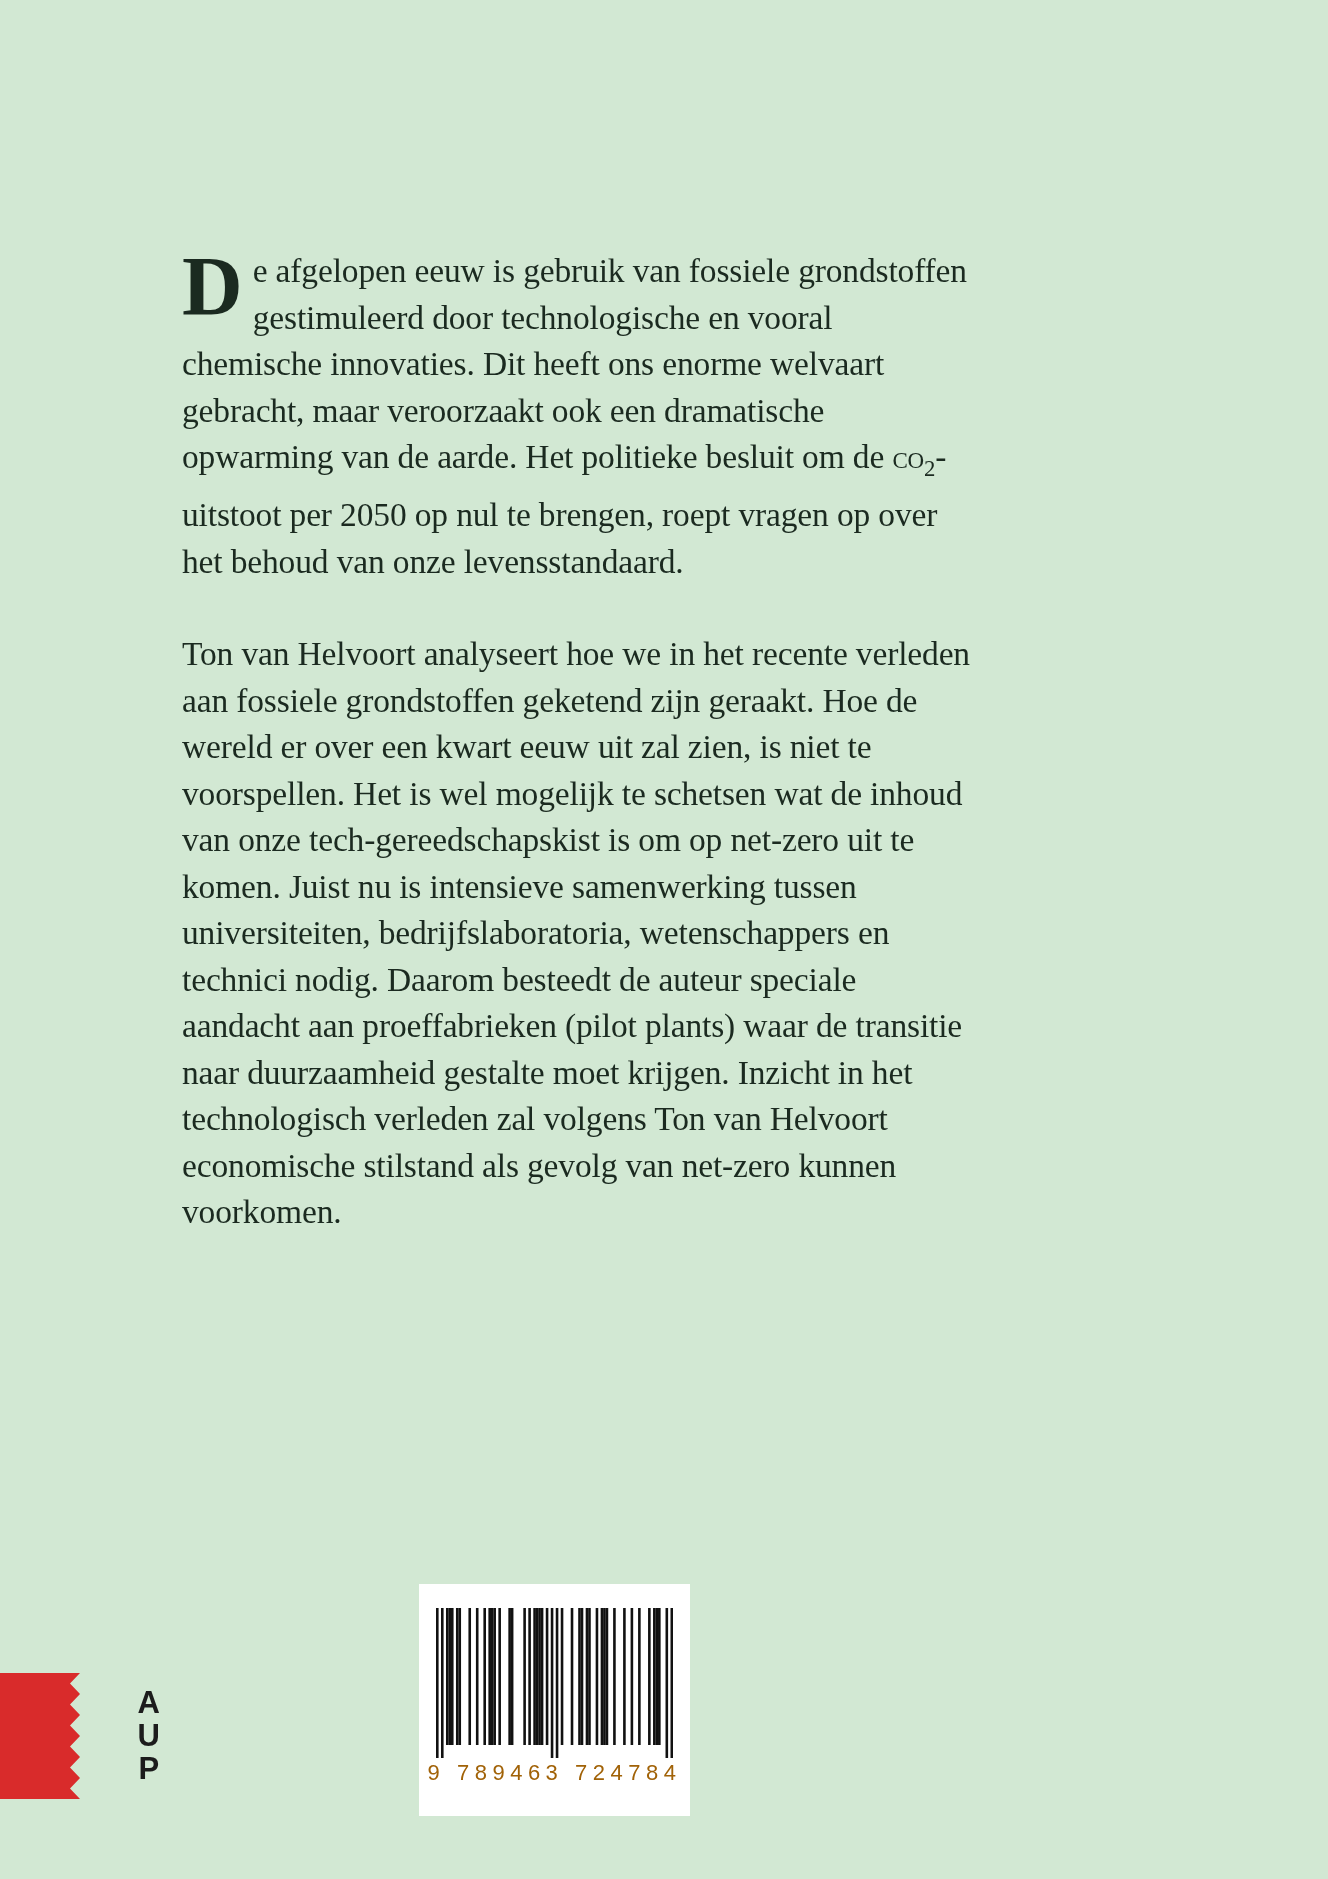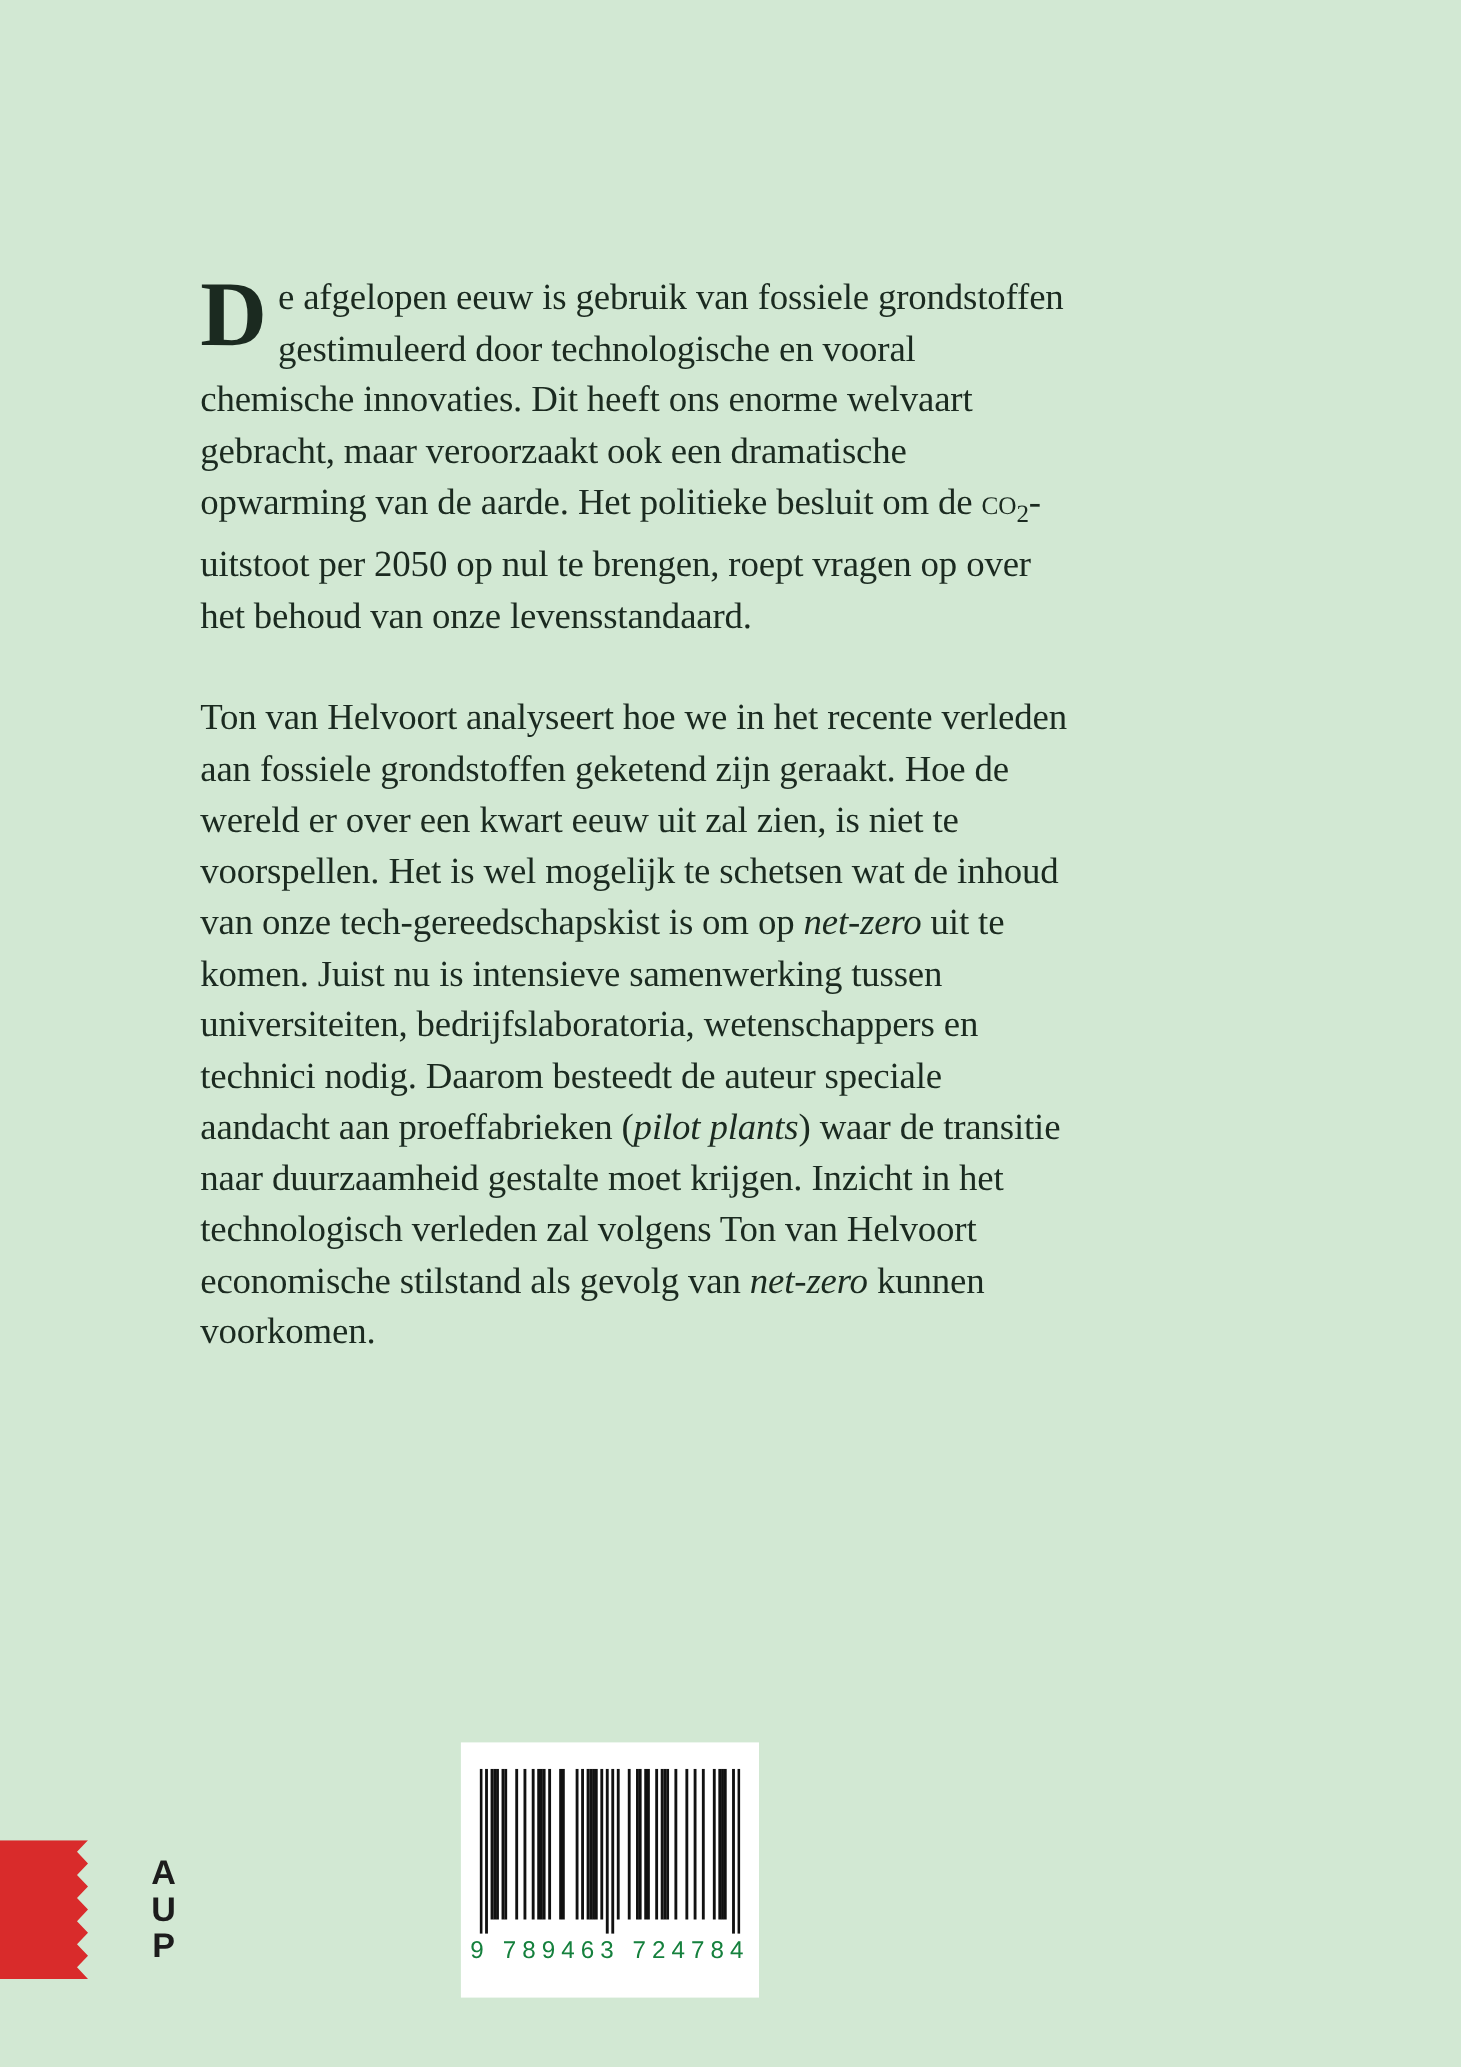--- a/index.html
+++ b/index.html
@@ -58,21 +58,20 @@
     font-variant: small-caps;
     text-transform: lowercase;
   }
 
   .sub {
     font-size: 0.68em;
     vertical-align: sub;
   }
 
   .ital {
-    font-style: italic;
   }
 
   
   .red-mark {
     position: absolute;
     left: 0;
     top: 1673px;
     width: 88px;
     height: 126px;
   }
@@ -114,21 +113,21 @@
   }
   .barcode-digits {
     position: absolute;
     left: 0;
     top: 176px;
     width: 271px;
     text-align: center;
     font-family: "Liberation Sans", sans-serif;
     font-size: 22px;
     letter-spacing: 5.5px;
-    color: #15803d;
+    color: #a16207;
     white-space: pre;
   }
 </style>
 </head>
 <body>
 
 <div class="page">
 
   <div class="blurb">
 

